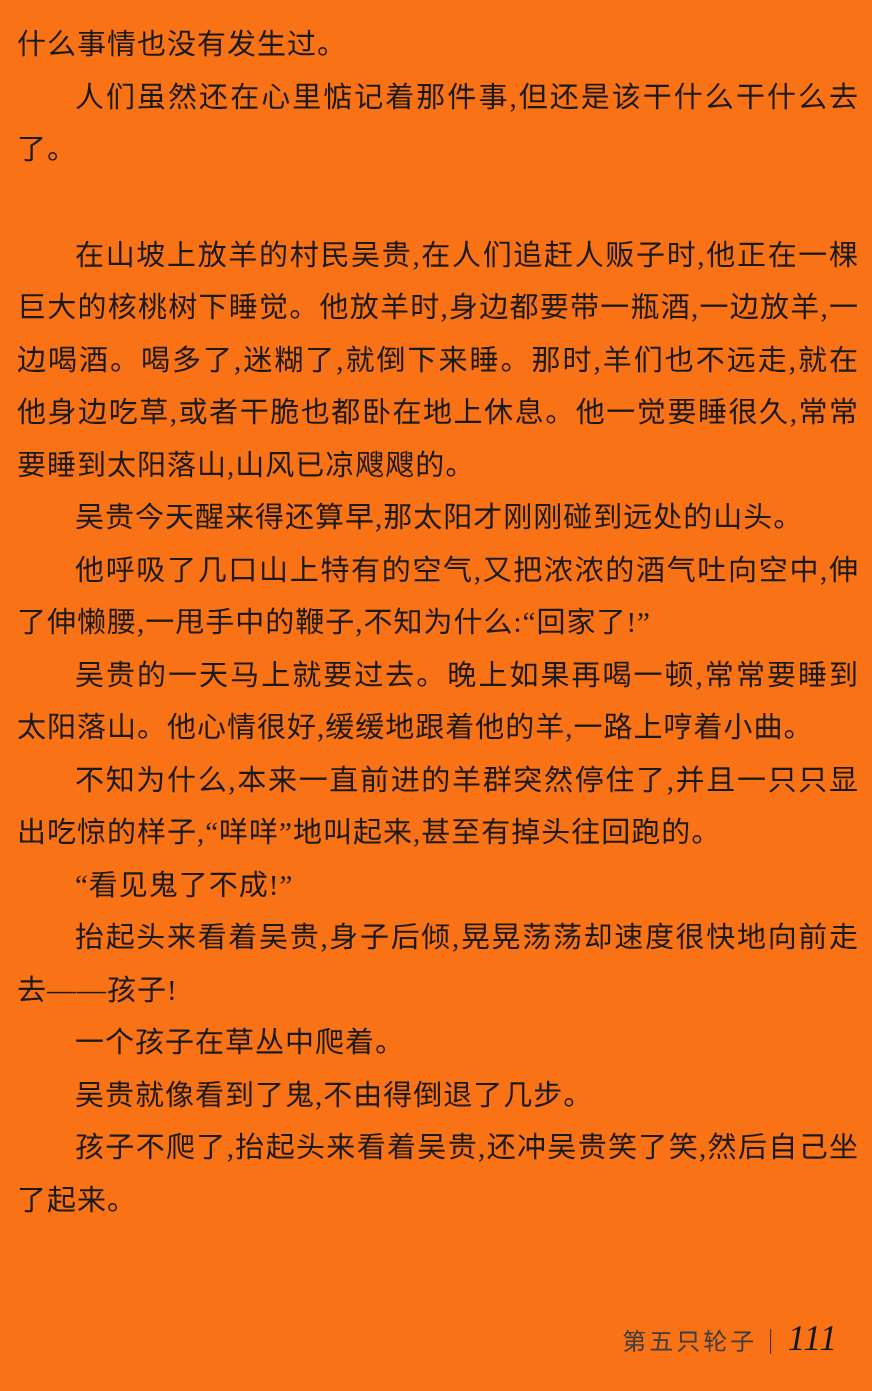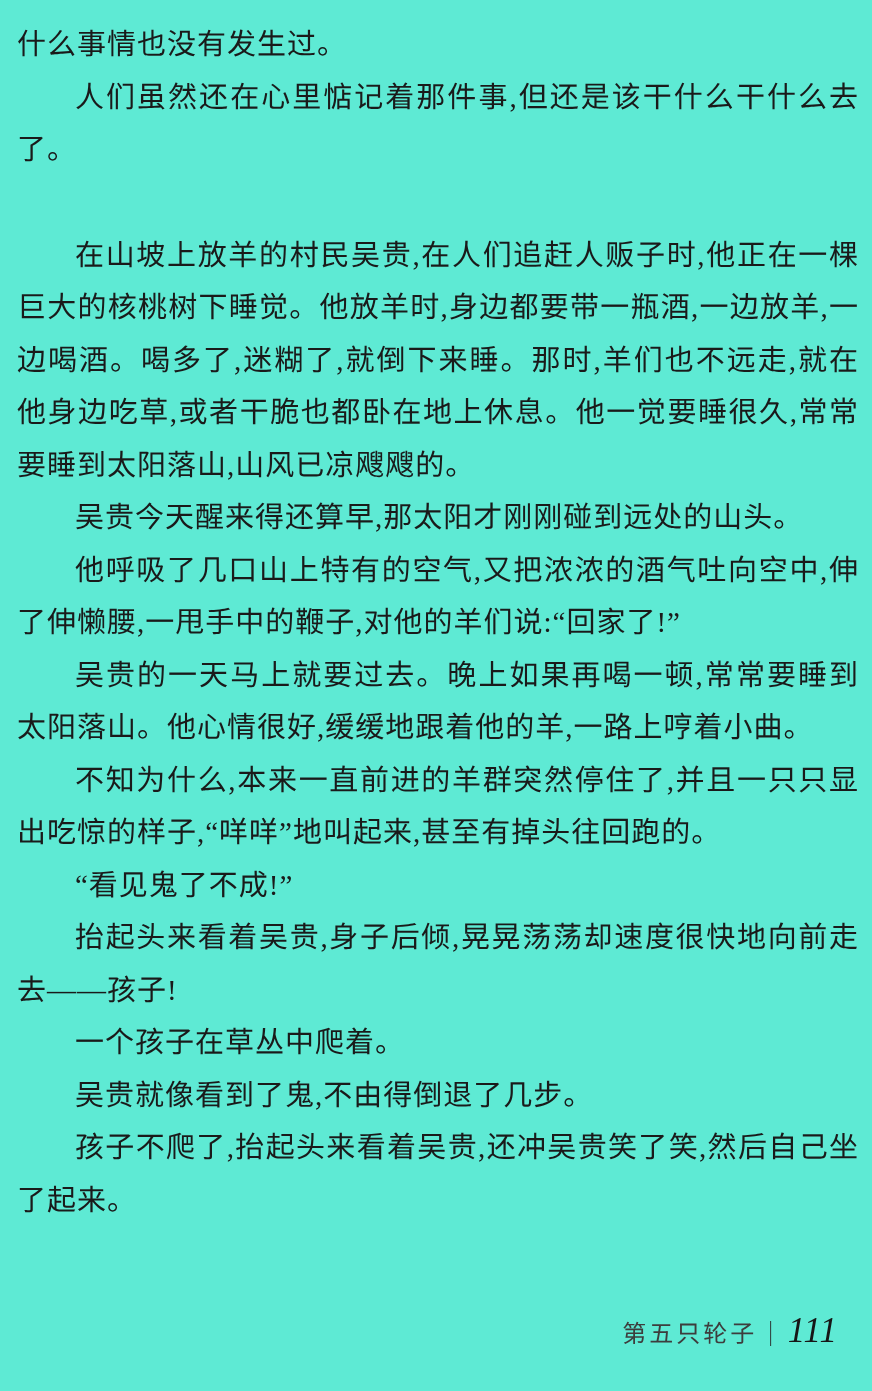--- a/index.html
+++ b/index.html
@@ -10,21 +10,21 @@
   body {
     width: 872px;
     height: 1391px;
     overflow: hidden;
     font-family: "Liberation Serif", "DejaVu Serif", serif;
   }
   .page {
     position: relative;
     width: 872px;
     height: 1391px;
-    background: #5eead4;
+    background: #f97316;
     box-sizing: border-box;
   }
   .text-block {
     padding: 18px 13px 0 17px;
     font-size: 29px;
     line-height: 52.5px;
     letter-spacing: 1px;
     color: #1a1a1a;
     text-align: justify;
     text-justify: inter-ideograph;
@@ -36,21 +36,21 @@
   }
   .para.indent {
     text-indent: 2em;
   }
   .section-break {
     height: 53px;
   }
   .footer {
     position: absolute;
     right: 34px;
-    bottom: 40px;
+    bottom: 32px;
     display: flex;
     align-items: center;
     gap: 0;
     white-space: nowrap;
   }
   .footer-title {
     font-size: 24px;
     color: #3d3d3d;
     letter-spacing: 3px;
   }
@@ -74,21 +74,21 @@
 <div class="page">
 
   <main class="text-block">
     <p class="para">什么事情也没有发生过。</p>
     <p class="para indent">人们虽然还在心里惦记着那件事,但还是该干什么干什么去了。</p>
 
     <div class="section-break"></div>
 
     <p class="para indent">在山坡上放羊的村民吴贵,在人们追赶人贩子时,他正在一棵巨大的核桃树下睡觉。他放羊时,身边都要带一瓶酒,一边放羊,一边喝酒。喝多了,迷糊了,就倒下来睡。那时,羊们也不远走,就在他身边吃草,或者干脆也都卧在地上休息。他一觉要睡很久,常常要睡到太阳落山,山风已凉飕飕的。</p>
     <p class="para indent">吴贵今天醒来得还算早,那太阳才刚刚碰到远处的山头。</p>
-    <p class="para indent">他呼吸了几口山上特有的空气,又把浓浓的酒气吐向空中,伸了伸懒腰,一甩手中的鞭子,对他的羊们说:“回家了!”</p>
+    <p class="para indent">他呼吸了几口山上特有的空气,又把浓浓的酒气吐向空中,伸了伸懒腰,一甩手中的鞭子,不知为什么:“回家了!”</p>
     <p class="para indent">吴贵的一天马上就要过去。晚上如果再喝一顿,常常要睡到太阳落山。他心情很好,缓缓地跟着他的羊,一路上哼着小曲。</p>
     <p class="para indent">不知为什么,本来一直前进的羊群突然停住了,并且一只只显出吃惊的样子,“咩咩”地叫起来,甚至有掉头往回跑的。</p>
     <p class="para indent">“看见鬼了不成!”</p>
     <p class="para indent">抬起头来看着吴贵,身子后倾,晃晃荡荡却速度很快地向前走去——孩子!</p>
     <p class="para indent">一个孩子在草丛中爬着。</p>
     <p class="para indent">吴贵就像看到了鬼,不由得倒退了几步。</p>
     <p class="para indent">孩子不爬了,抬起头来看着吴贵,还冲吴贵笑了笑,然后自己坐了起来。</p>
   </main>
 
   <footer class="footer">

